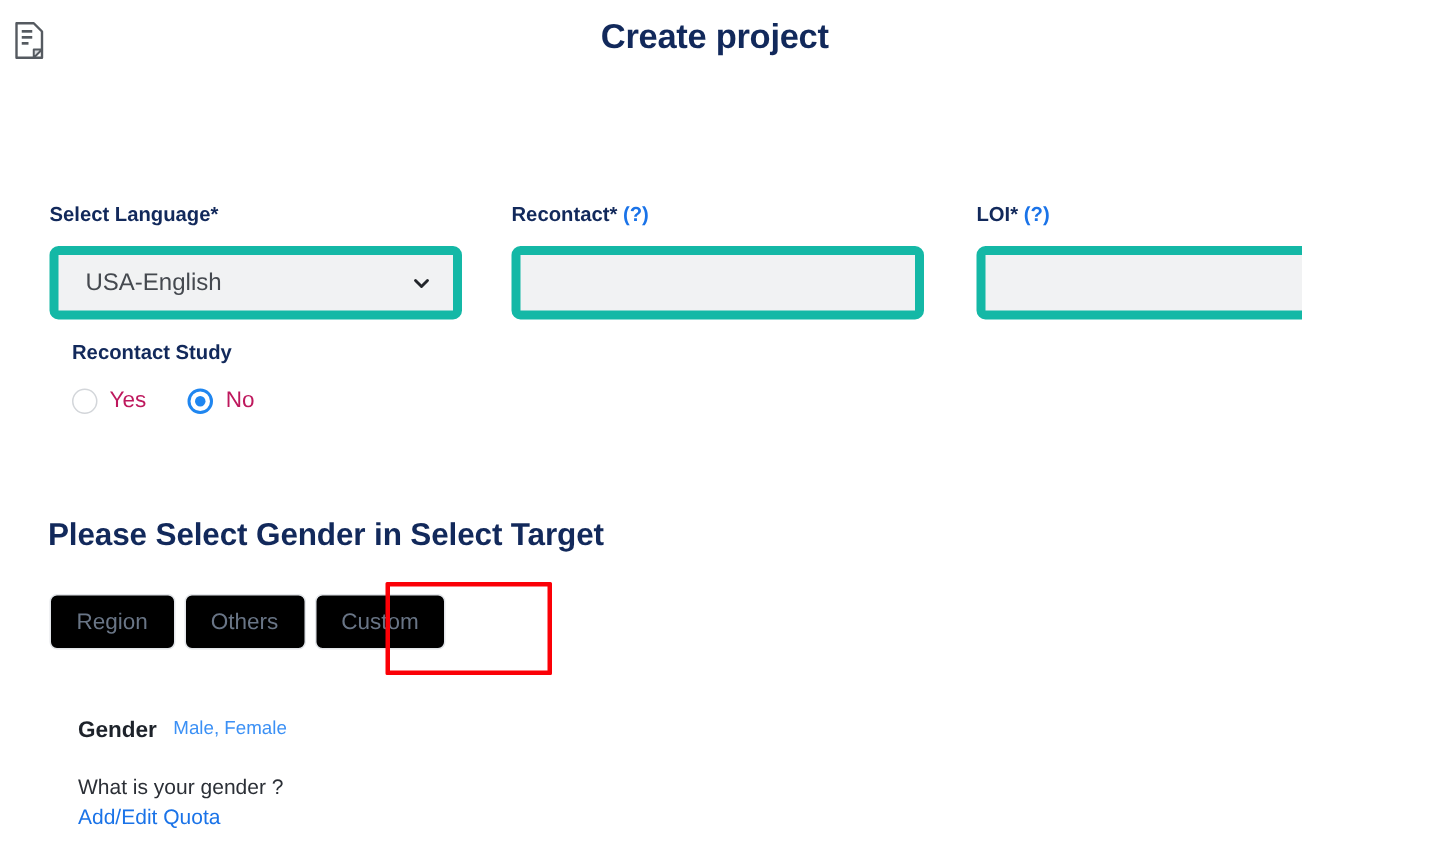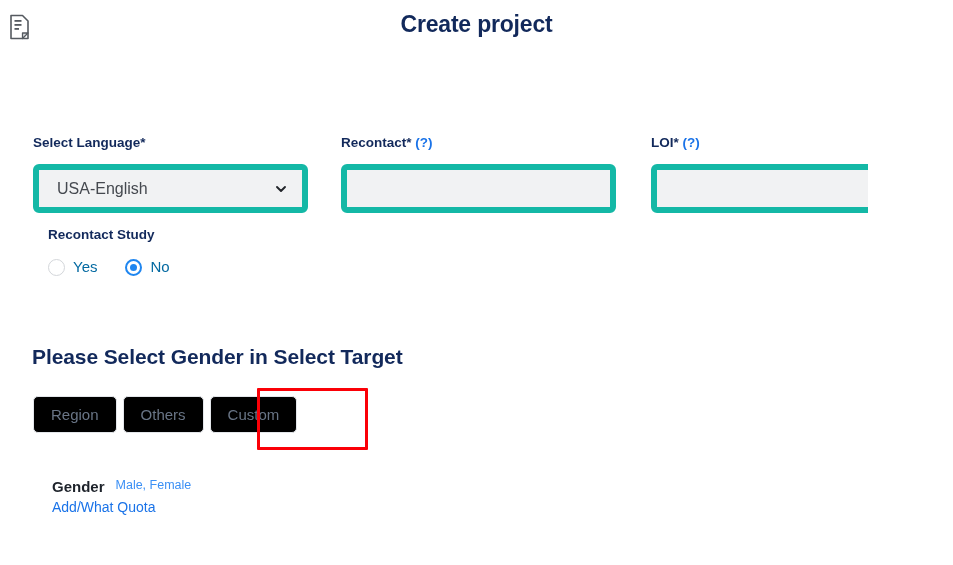--- a/index.html
+++ b/index.html
@@ -164,21 +164,21 @@
     content: "";
     position: absolute;
     left: 50%; top: 50%;
     width: 7px; height: 7px;
     margin: -3.5px 0 0 -3.5px;
     border-radius: 50%;
     background: #1f86f0;
   }
   .radio-text {
     font-size: 15px;
-    color: #0369a1;
+    color: #be185d;
     line-height: 18px;
   }
 
   
   .section-heading {
     position: absolute;
     left: 32px;
     top: 345px;
     font-size: 21px;
     font-weight: bold;
@@ -342,16 +342,17 @@
     <div class="tab">Custom</div>
   </div>
 
   <div class="annotation-box"></div>
 
   <div class="gender-block">
     <div class="gender-head">
       <span class="gender-title">Gender</span>
       <span class="gender-values">Male, Female</span>
     </div>
-    <div class="quota-link">Add/What Quota</div>
+    <div class="gender-question">What is your gender ?</div>
+    <div class="quota-link">Add/Edit Quota</div>
   </div>
 
 </div>
 
 </body></html>

